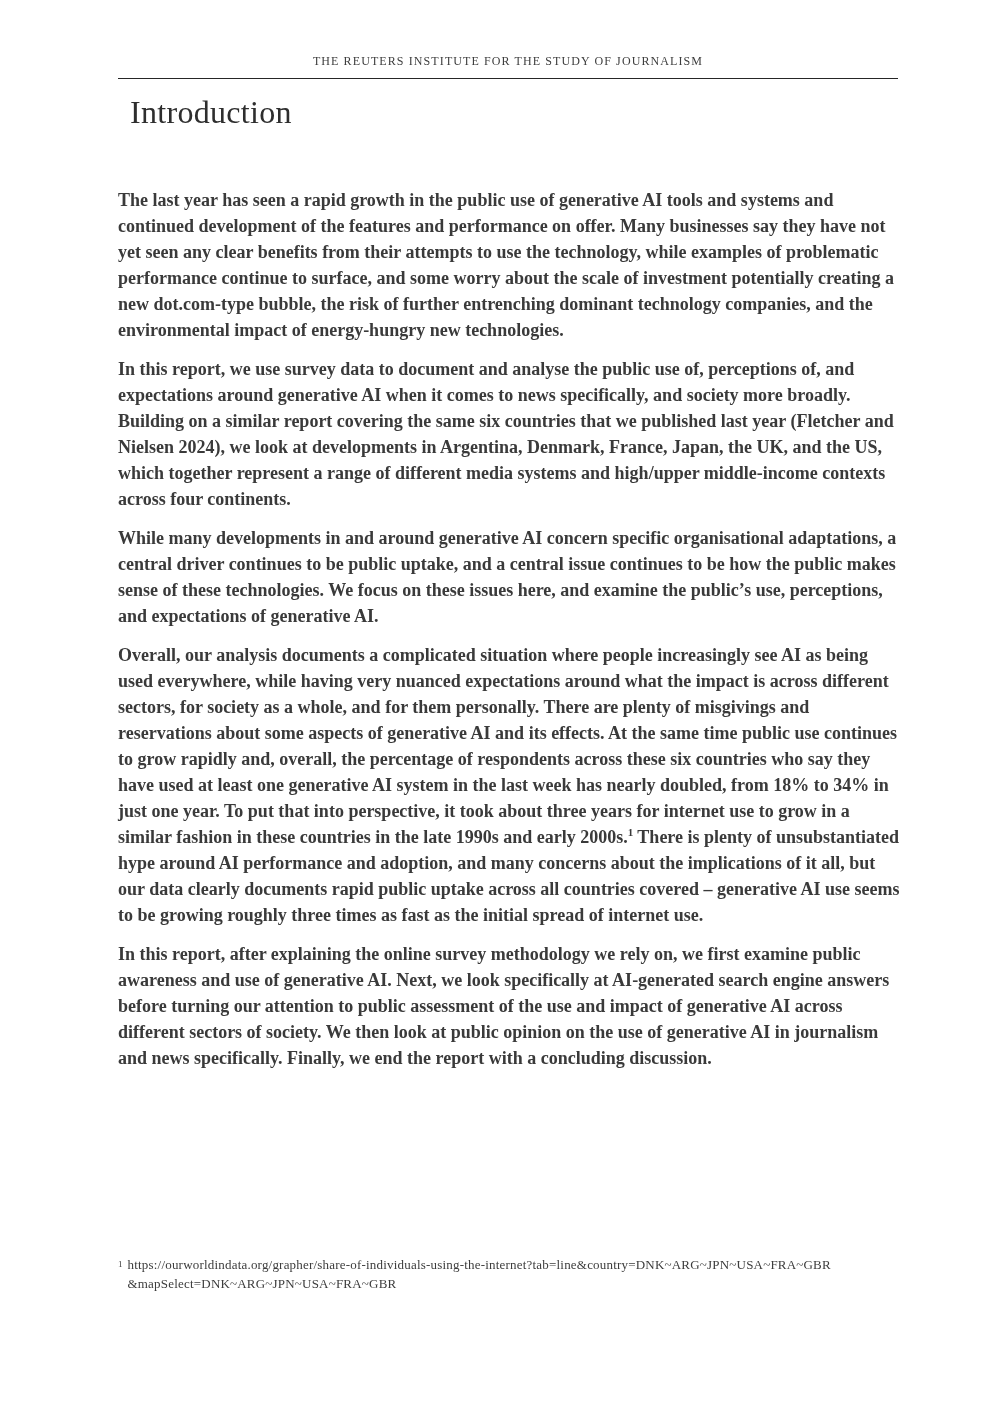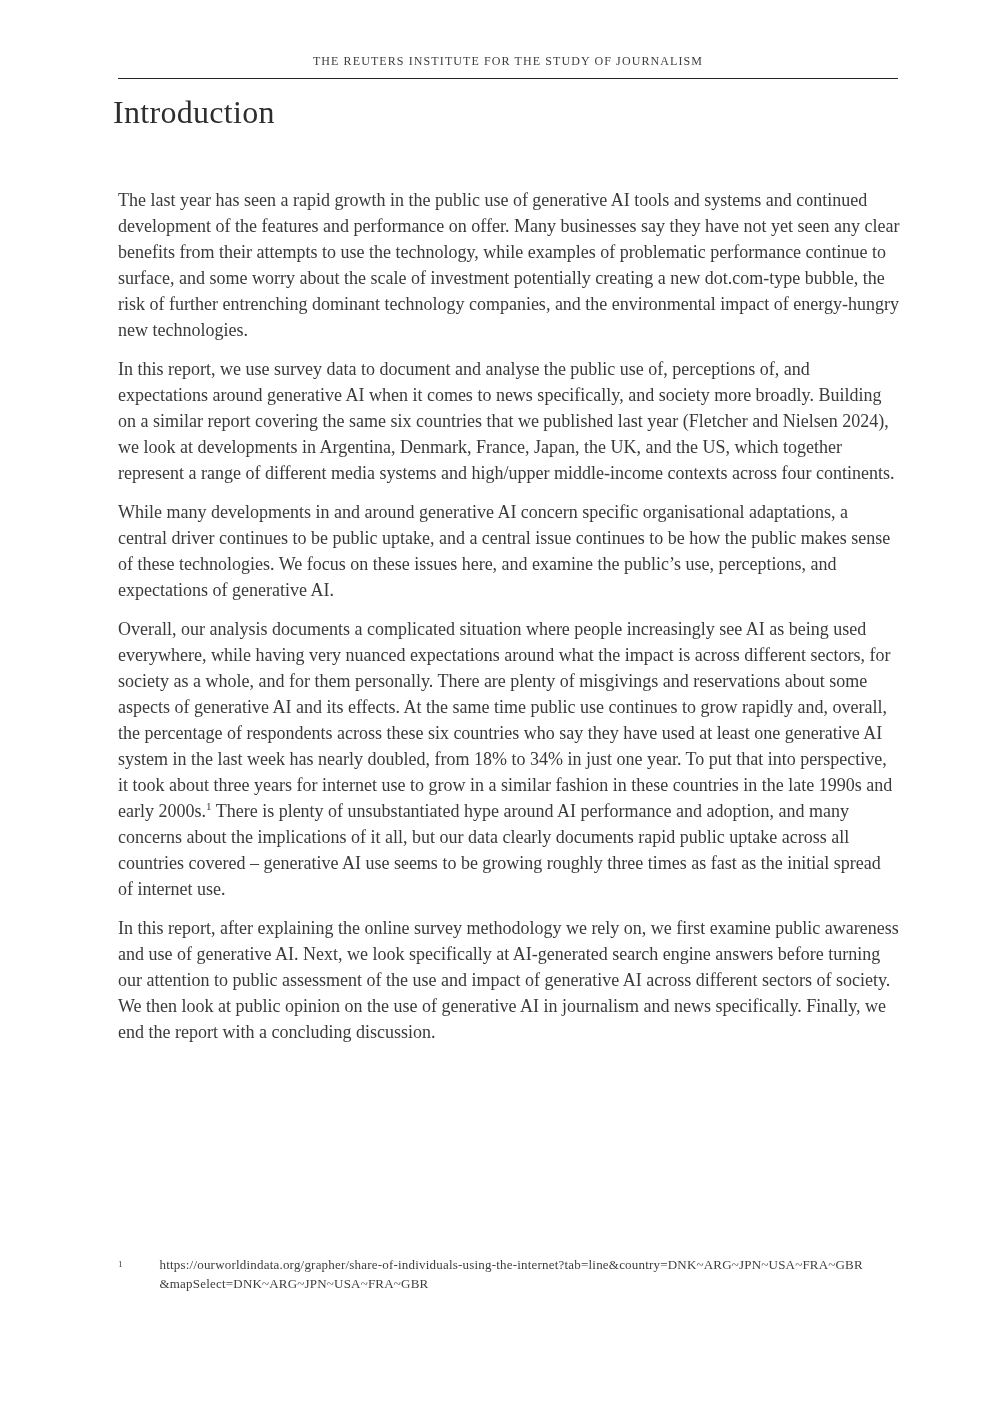--- a/index.html
+++ b/index.html
@@ -30,37 +30,37 @@
   .header-rule {
     position: absolute;
     top: 78px;
     left: 118px;
     width: 780px;
     border-top: 1.6px solid #262626;
   }
   .page-title {
     position: absolute;
     top: 94px;
-    left: 113px;
+    left: 130px;
     font-size: 32px;
     font-weight: 400;
     color: #2e2e2e;
     letter-spacing: 0.3px;
   }
   .body-text {
     position: absolute;
     top: 187px;
     left: 118px;
     width: 782px;
     font-size: 18px;
     line-height: 26px;
     color: #3a3a3a;
     text-align: left;
   }
-  .body-text p { margin-bottom: 13px; }
+  .body-text p { margin-bottom: 13px; font-weight: bold; }
   .fn-ref {
     font-size: 11px;
     line-height: 0;
     vertical-align: super;
   }
   .footnote {
     position: absolute;
     top: 1256px;
     left: 118px;
     width: 790px;
@@ -71,21 +71,20 @@
   .fn-marker {
     font-size: 9px;
     line-height: 12px;
     margin-top: 2px;
     margin-right: 5px;
   }
   .fn-text {
     font-size: 13px;
     line-height: 18.5px;
     letter-spacing: 0.2px;
-    margin-left: 32px;
   }
   .page-number {
     position: absolute;
     top: 1302px;
     left: 118px;
     width: 780px;
     text-align: center;
     font-size: 19px;
     color: #333333;
   }

